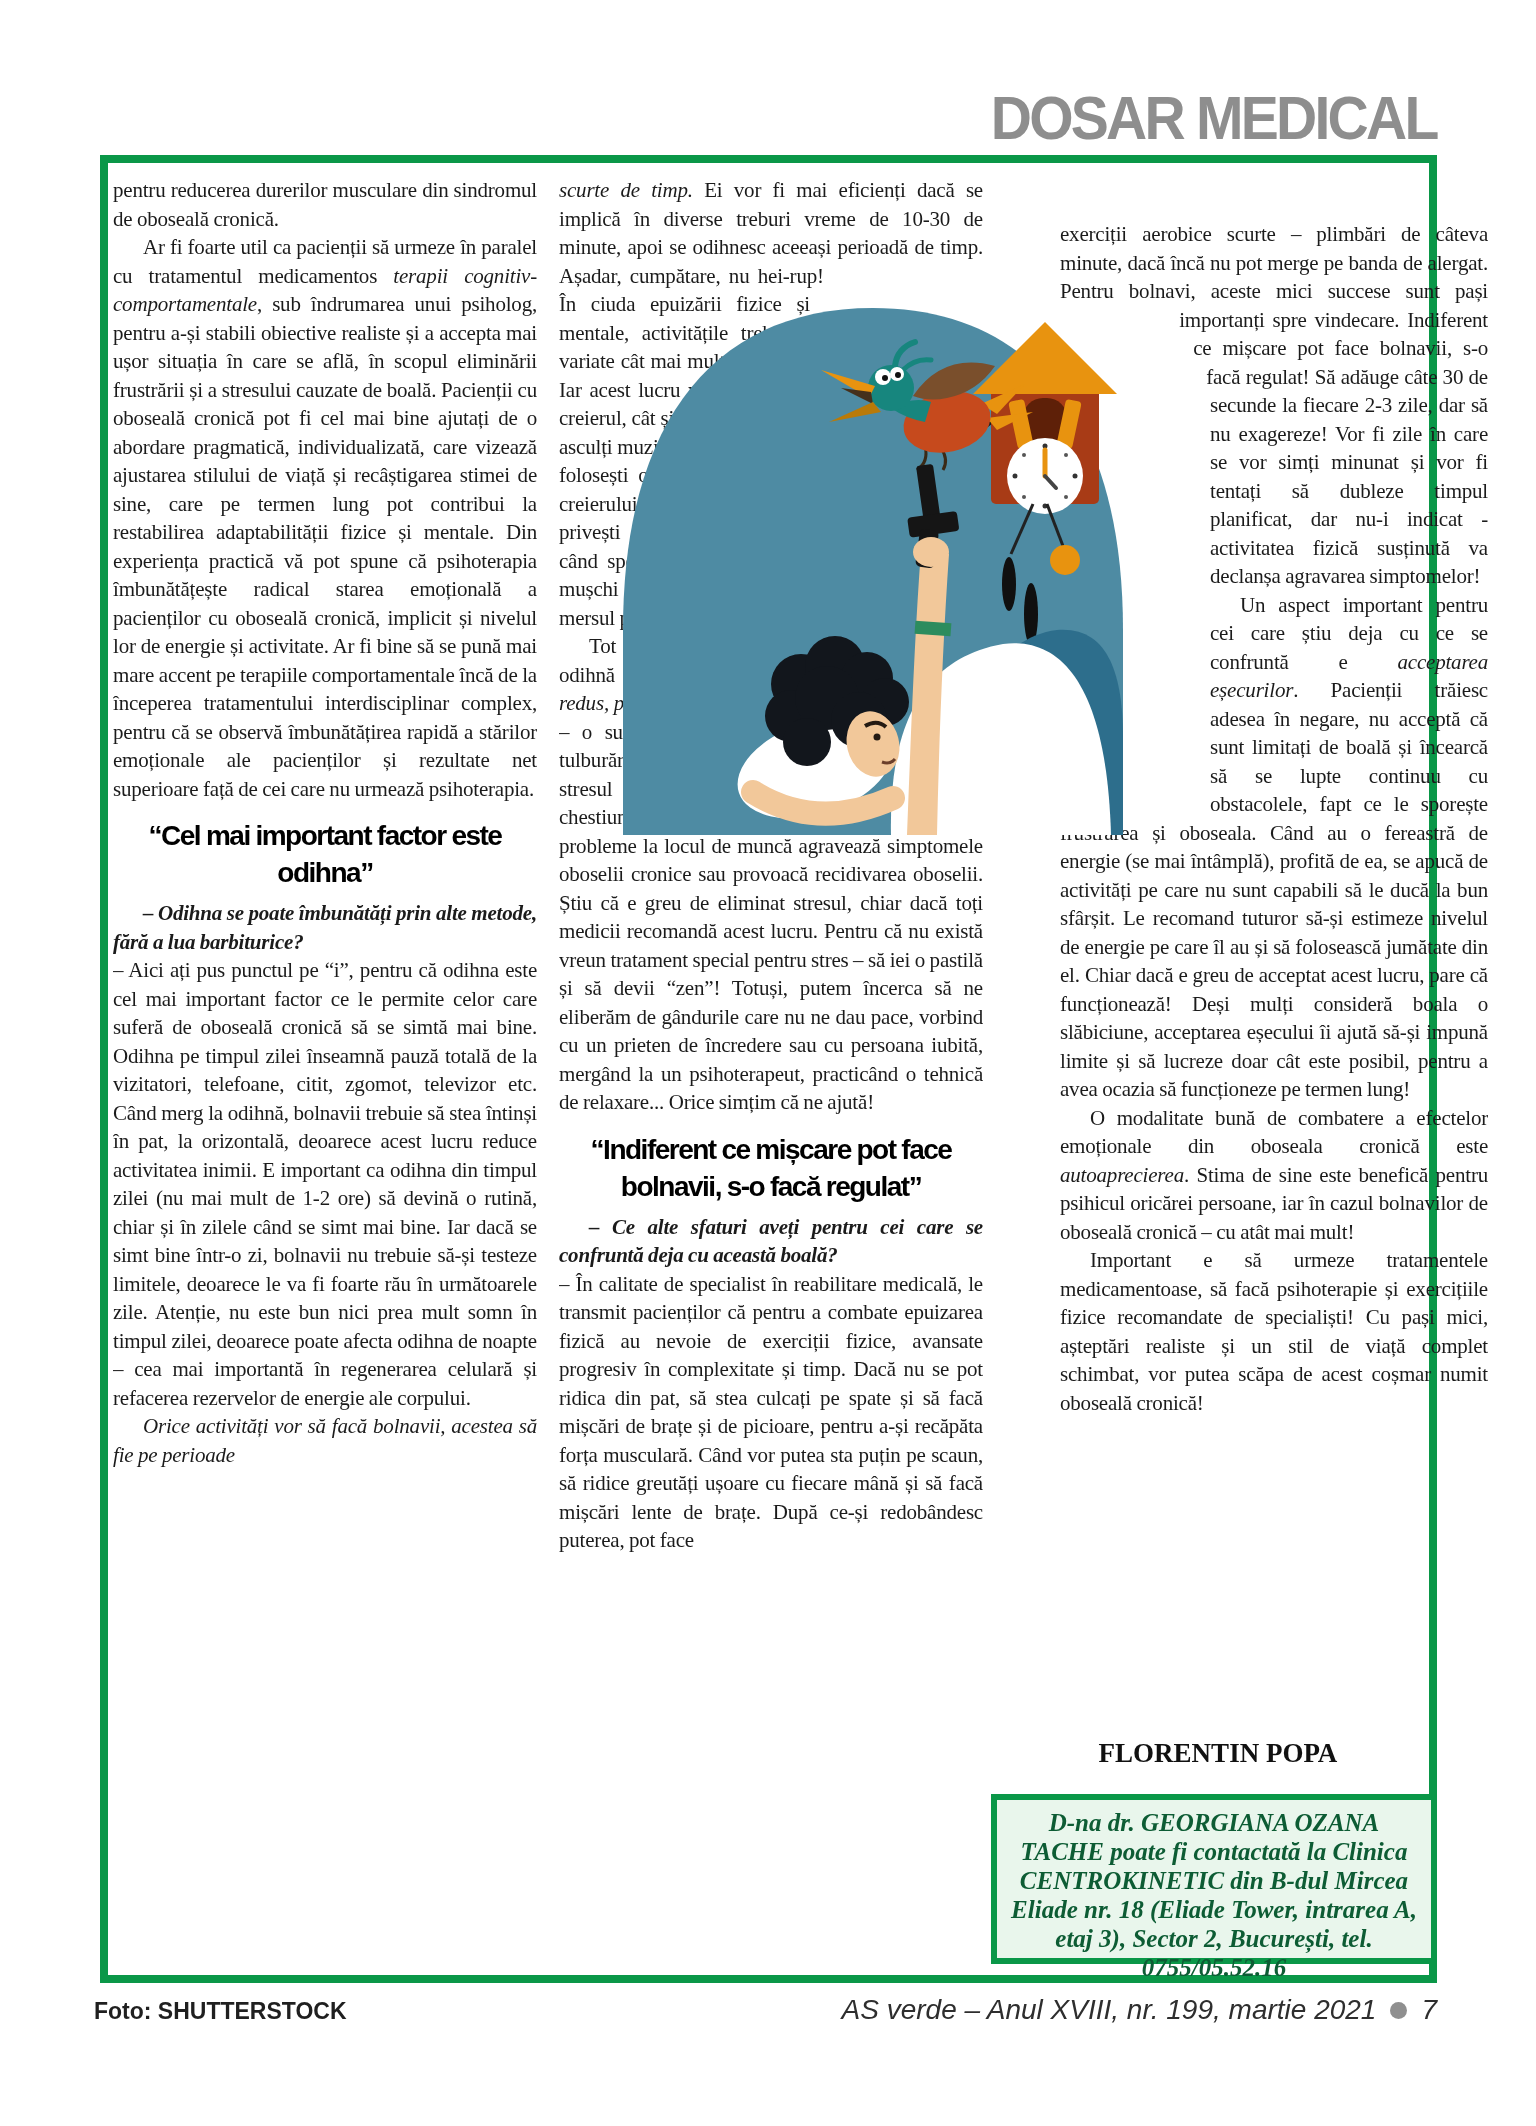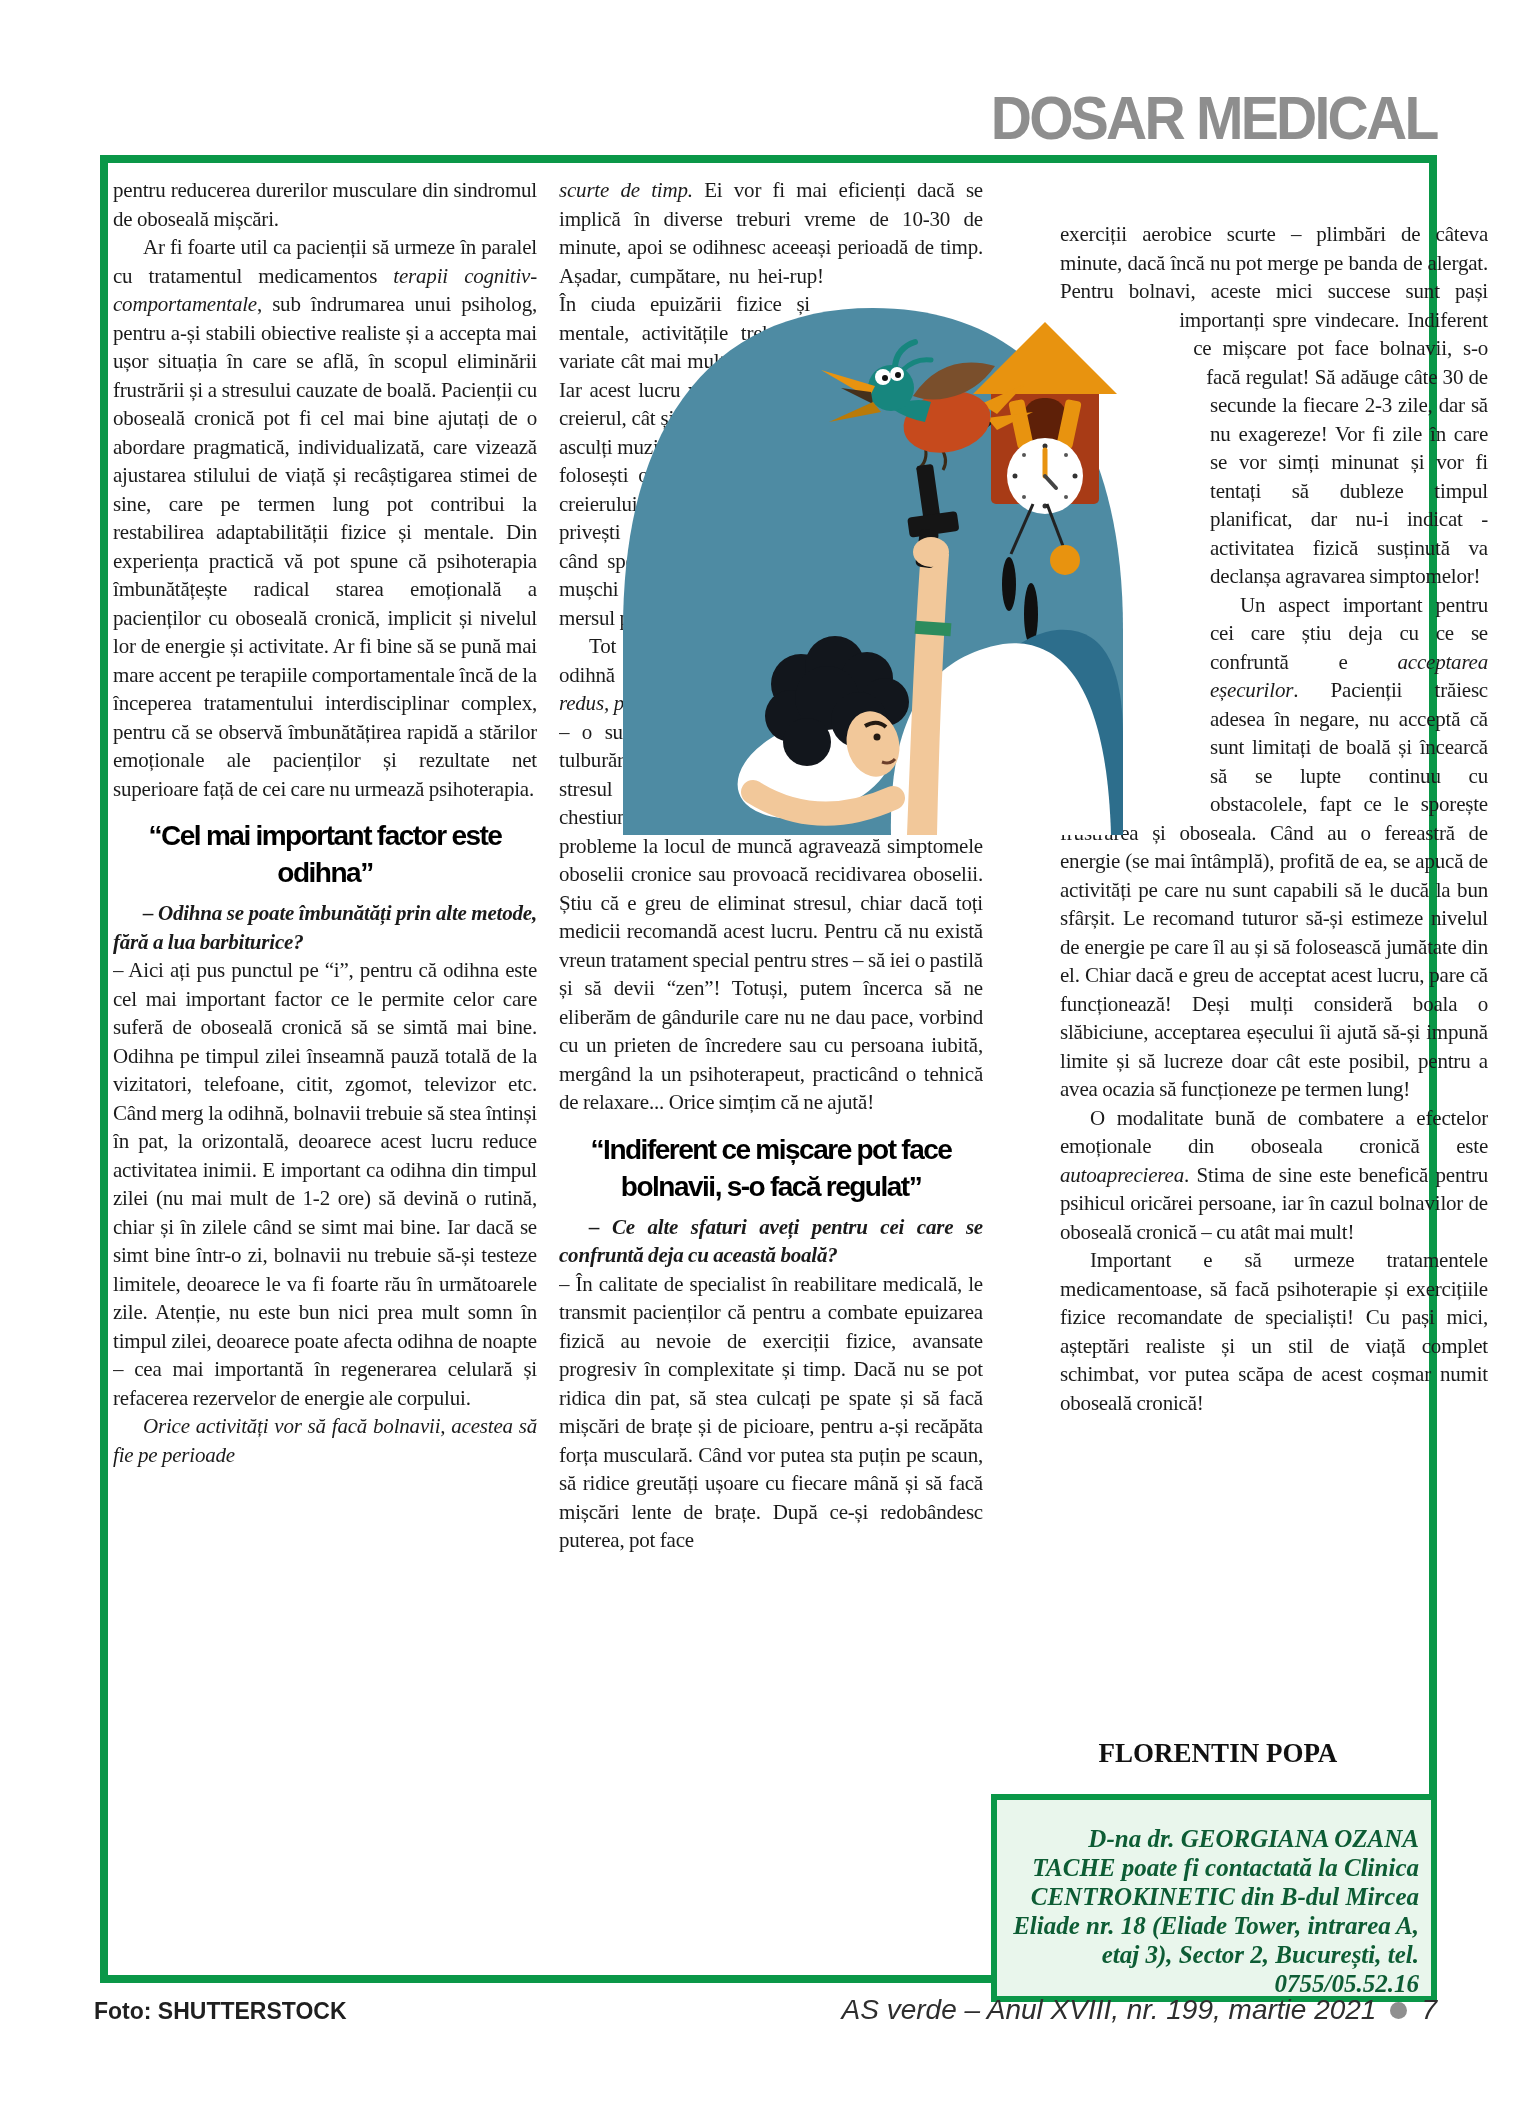--- a/index.html
+++ b/index.html
@@ -30,45 +30,45 @@
   .sp-r{float:right;width:196px;height:515px;
         shape-outside:polygon(42% 0%,100% 0%,100% 100%,0% 100%,0% 34%,10% 16%,24% 5%);
         shape-margin:8px;}
   .sp-l{float:left;width:150px;height:500px;
         shape-outside:polygon(0% 0%,52% 0%,74% 6%,92% 17%,100% 32%,100% 100%,0% 100%);
         shape-margin:8px;}
 
   .byline{position:absolute;left:1004px;top:1738px;width:428px;text-align:center;
         font-weight:bold;font-size:27px;color:#111;}
 
-  .contact-box{position:absolute;left:991px;top:1794px;width:446px;height:208px;
+  .contact-box{position:absolute;left:991px;top:1794px;width:446px;height:170px;
         box-sizing:border-box;border:6px solid #0a9748;background:#e9f6ec;
-        color:#0d5c34;font-weight:bold;font-style:italic;text-align:right;
-        font-size:25px;line-height:29px;padding:24px 12px;}
+        color:#0d5c34;font-weight:bold;font-style:italic;text-align:center;
+        font-size:25px;line-height:29px;padding:8px 12px;}
 
   .credit{position:absolute;left:94px;top:1998px;font-family:"Liberation Sans",sans-serif;
         font-weight:bold;font-size:23px;color:#1f1f1f;text-align:right;}
   .issue{position:absolute;right:99px;top:1994px;font-family:"Liberation Sans",sans-serif;
         font-style:italic;font-size:28px;color:#2e2e2e;display:flex;align-items:center;gap:14px;}
   .bullet{width:17px;height:17px;border-radius:50%;background:#8f8f8f;display:inline-block;}
   .pagenum{font-weight:normal;}
 
   .illu{position:absolute;left:595px;top:300px;width:556px;height:535px;}
 </style>
 </head>
 <body>
 
 <div class="page">
 
   <div class="header-title">DOSAR MEDICAL</div>
 
   <div class="frame"></div>
 
   <div class="col" id="col1">
-    <p>pentru reducerea durerilor musculare din sindromul de oboseală mișcări.</p>
+    <p>pentru reducerea durerilor musculare din sindromul de oboseală cronică.</p>
     <p class="ind"><span>Ar fi foarte util ca pacienții să urmeze în paralel cu tratamentul medicamentos </span><span class="it">terapii cognitiv-comportamentale</span><span>, sub îndrumarea unui psiholog, pentru a-și stabili obiective realiste și a accepta mai ușor situația în care se află, în scopul eliminării frustrării și a stresului cauzate de boală. Pacienții cu oboseală cronică pot fi cel mai bine ajutați de o abordare pragmatică, individualizată, care vizează ajustarea stilului de viață și recâștigarea stimei de sine, care pe termen lung pot contribui la restabilirea adaptabilității fizice și mentale. Din experiența practică vă pot spune că psihoterapia îmbunătățește radical starea emoțională a pacienților cu oboseală cronică, implicit și nivelul lor de energie și activitate. Ar fi bine să se pună mai mare accent pe terapiile comportamentale încă de la începerea tratamentului interdisciplinar complex, pentru că se observă îmbunătățirea rapidă a stărilor emoționale ale pacienților și rezultate net superioare față de cei care nu urmează psihoterapia.</span></p>
     <div class="headline">“Cel mai important factor este odihna”</div>
     <p class="question">– Odihna se poate îmbunătăți prin alte metode, fără a lua barbiturice?</p>
     <p>– Aici ați pus punctul pe “i”, pentru că odihna este cel mai important factor ce le permite celor care suferă de oboseală cronică să se simtă mai bine. Odihna pe timpul zilei înseamnă pauză totală de la vizitatori, telefoane, citit, zgomot, televizor etc. Când merg la odihnă, bolnavii trebuie să stea întinși în pat, la orizontală, deoarece acest lucru reduce activitatea inimii. E important ca odihna din timpul zilei (nu mai mult de 1-2 ore) să devină o rutină, chiar și în zilele când se simt mai bine. Iar dacă se simt bine într-o zi, bolnavii nu trebuie să-și testeze limitele, deoarece le va fi foarte rău în următoarele zile. Atenție, nu este bun nici prea mult somn în timpul zilei, deoarece poate afecta odihna de noapte – cea mai importantă în regenerarea celulară și refacerea rezervelor de energie ale corpului.</p>
     <p class="ind it">Orice activități vor să facă bolnavii, acestea să fie pe perioade</p>
   </div>
 
   <div class="col" id="col2">
     <p><span class="it">scurte de timp.</span><span> Ei vor fi mai eficienți dacă se implică în diverse treburi vreme de 10-30 de minute, apoi se odihnesc aceeași perioadă de timp. </span><span class="sp-r"></span><span>Așadar, cumpătare, nu hei-rup! În ciuda epuizării fizice și mentale, activitățile trebuie variate cât mai mult posibil. Iar acest lucru vizează atât creierul, cât și corpul! Când asculți muzică, de exemplu, folosești o parte diferită a creierului decât atunci când privești la televizor. Iar când speli vasele, utilizezi mușchi diferiți față de mersul pe jos!</span></p>
     <p class="ind"><span>Tot pentru a avea o odihnă de calitate, </span><span class="it">trebuie redus, pe cât posibil, stresul</span><span> – o sursă generatoare de tulburări de somn. Chiar și stresul cotidian, cauzat de chestiuni financiare, conflicte în familie sau probleme la locul de muncă agravează simptomele oboselii cronice sau provoacă recidivarea oboselii. Știu că e greu de eliminat stresul, chiar dacă toți medicii recomandă acest lucru. Pentru că nu există vreun tratament special pentru stres – să iei o pastilă și să devii “zen”! Totuși, putem încerca să ne eliberăm de gândurile care nu ne dau pace, vorbind cu un prieten de încredere sau cu persoana iubită, mergând la un psihoterapeut, practicând o tehnică de relaxare... Orice simțim că ne ajută!</span></p>

